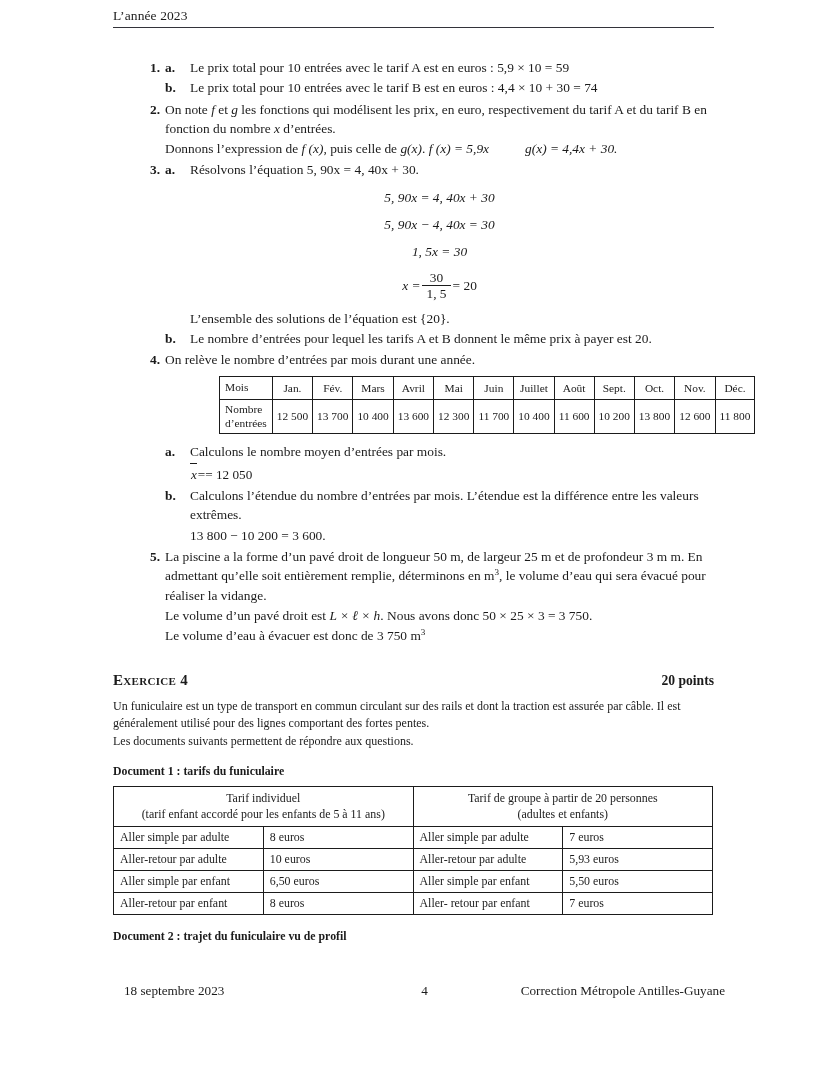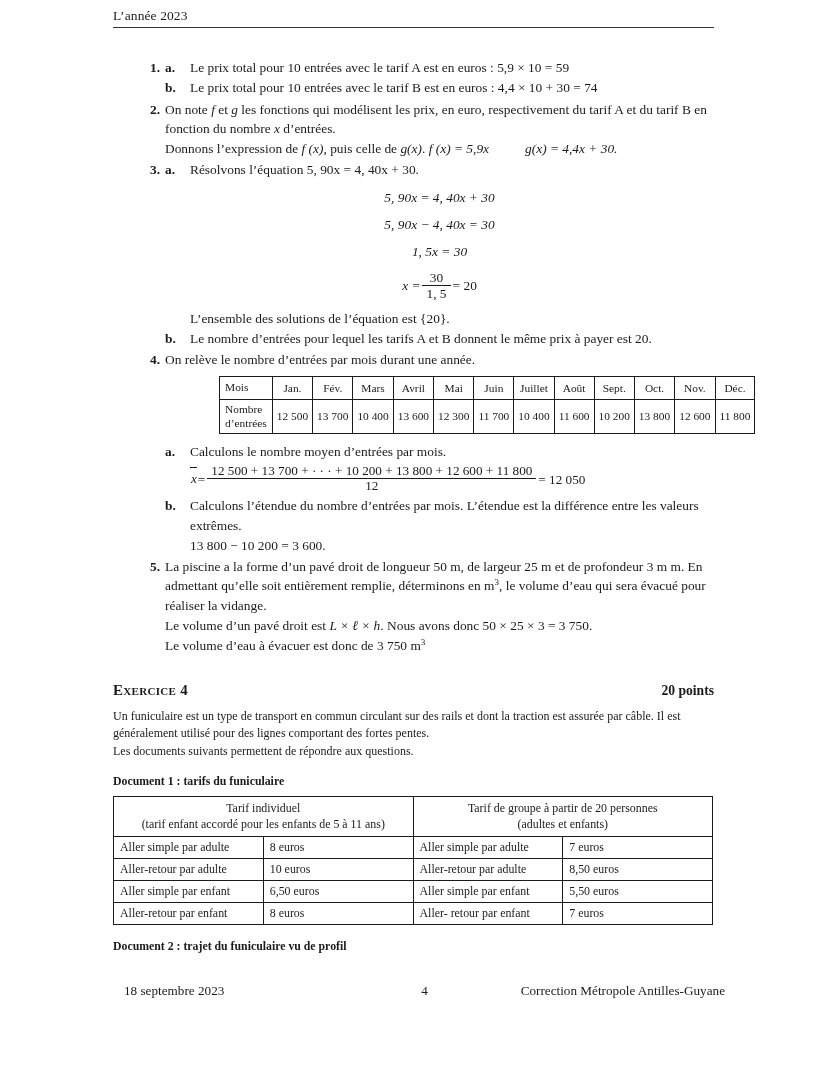--- a/index.html
+++ b/index.html
@@ -304,21 +304,21 @@
             </tr>
           </tbody>
             </table>
         </div>
 
         <div class="sub">
           <span class="alpha">a.</span>
           <span>Calculons le nombre moyen d’entrées par mois.</span>
         </div>
 
-        <div class="meanline" style="padding-left:25px"><span class="xbar vcent">x</span><span class="vcent">=</span><span class="frac"><span class="nume">12 500 + 13 700 + · · · + 10 200 + 13 800 + 12 600 + 11 800</span><span class="deno">12</span></span><span class="vcent">= 12 050</span></div>
+        <div class="meanline" style="padding-left:25px"><span class="xbar vcent">x</span><span class="vcent">=</span><span class="vcent">= 12 050</span></div>
 
         <div class="sub">
           <span class="alpha">b.</span>
           <span>Calculons l’étendue du nombre d’entrées par mois. L’étendue est la différence entre les valeurs extrêmes.</span>
         </div>
         <div class="plain" style="padding-left:25px">13 800 − 10 200 = 3 600.</div>
       </li>
 
       <li>
         <span class="num">5.</span>
@@ -348,21 +348,21 @@
       <tr>
         <td class="lbl c-lbl">Aller simple par adulte</td>
         <td class="val c-val">8 euros</td>
         <td class="lbl c-lbl">Aller simple par adulte</td>
         <td class="val c-val">7 euros</td>
       </tr>
       <tr>
         <td class="lbl c-lbl">Aller-retour par adulte</td>
         <td class="val c-val">10 euros</td>
         <td class="lbl c-lbl">Aller-retour par adulte</td>
-        <td class="val c-val">8,50 euros</td>
+        <td class="val c-val">5,93 euros</td>
       </tr>
       <tr>
         <td class="lbl c-lbl">Aller simple par enfant</td>
         <td class="val c-val">6,50 euros</td>
         <td class="lbl c-lbl">Aller simple par enfant</td>
         <td class="val c-val">5,50 euros</td>
       </tr>
       <tr>
         <td class="lbl c-lbl">Aller-retour par enfant</td>
         <td class="val c-val">8 euros</td>

